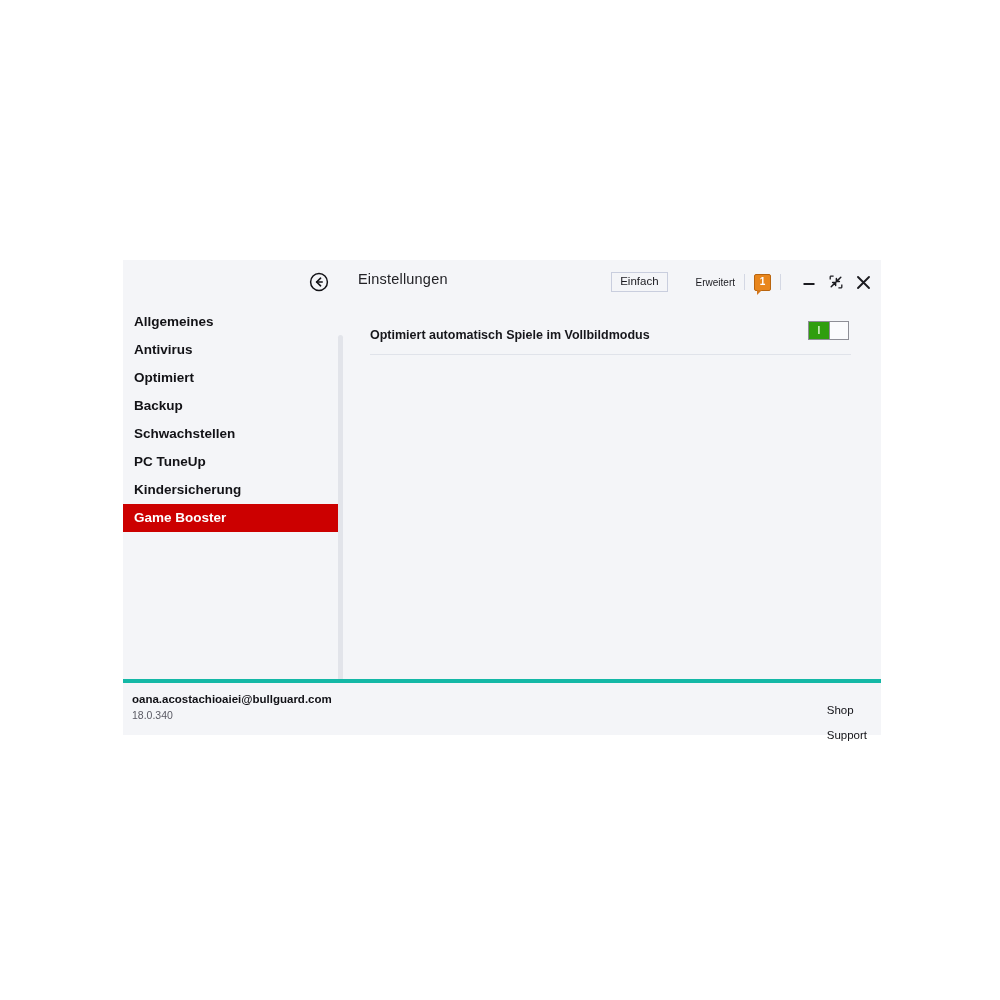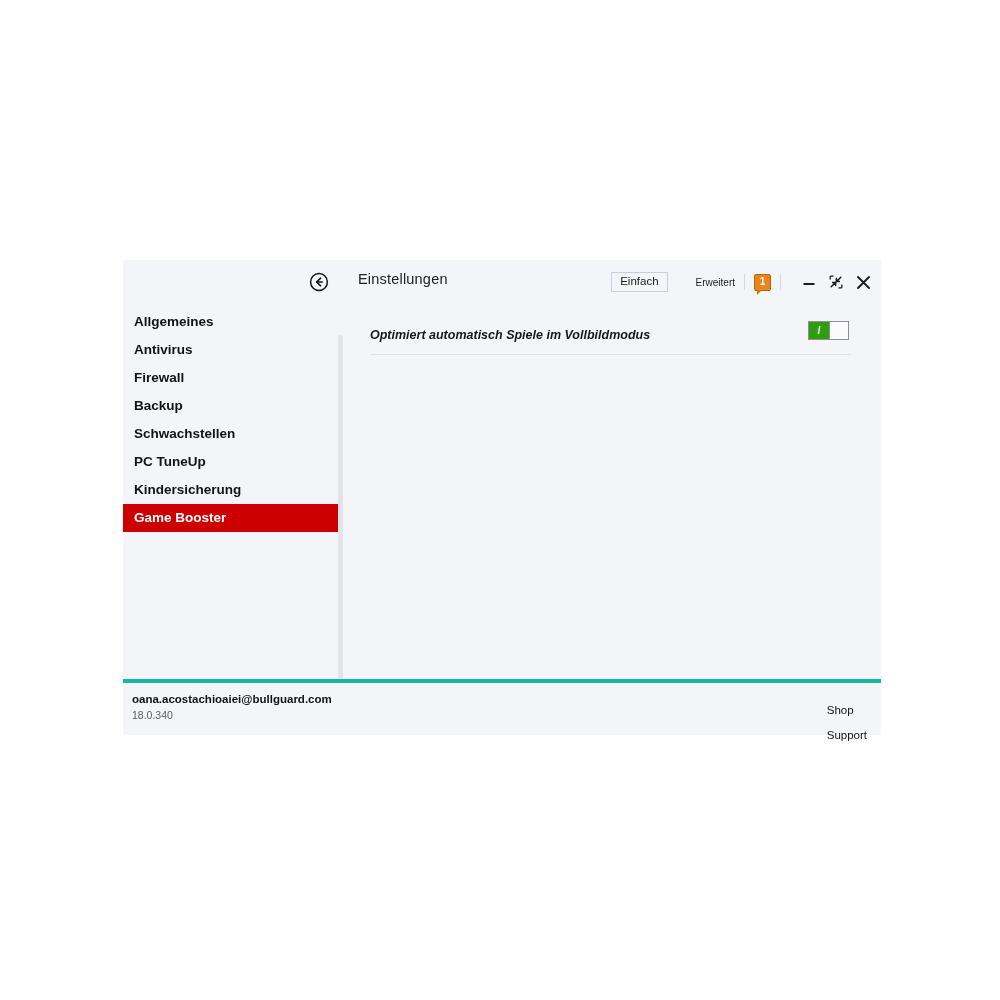--- a/index.html
+++ b/index.html
@@ -159,21 +159,20 @@
     height: 355px;
     background: #e2e4ea;
     border-radius: 3px;
     cursor: pointer;
   }
 
   .content {
     flex: 1 1 auto;
     position: relative;
     padding-left: 32px;
-    font-style: italic;
   }
 
   .setting-row {
     position: relative;
     margin-top: 10px;
     margin-right: 30px;
     height: 39px;
     border-bottom: 1px solid #e0e3ea;
     display: flex;
     align-items: center;
@@ -303,21 +302,21 @@
         </svg>
       </div>
     </div>
   </div>
 
   <div class="body-area">
 
     <div class="sidebar">
       <div class="nav-item">Allgemeines</div>
       <div class="nav-item">Antivirus</div>
-      <div class="nav-item">Firewall</div>
+      <div class="nav-item">Optimiert</div>
       <div class="nav-item">Backup</div>
       <div class="nav-item">Schwachstellen</div>
       <div class="nav-item">PC TuneUp</div>
       <div class="nav-item">Kindersicherung</div>
       <div class="nav-item selected">Game Booster</div>
     </div>
 
     <div class="split-scroll"></div>
 
     <div class="content">

